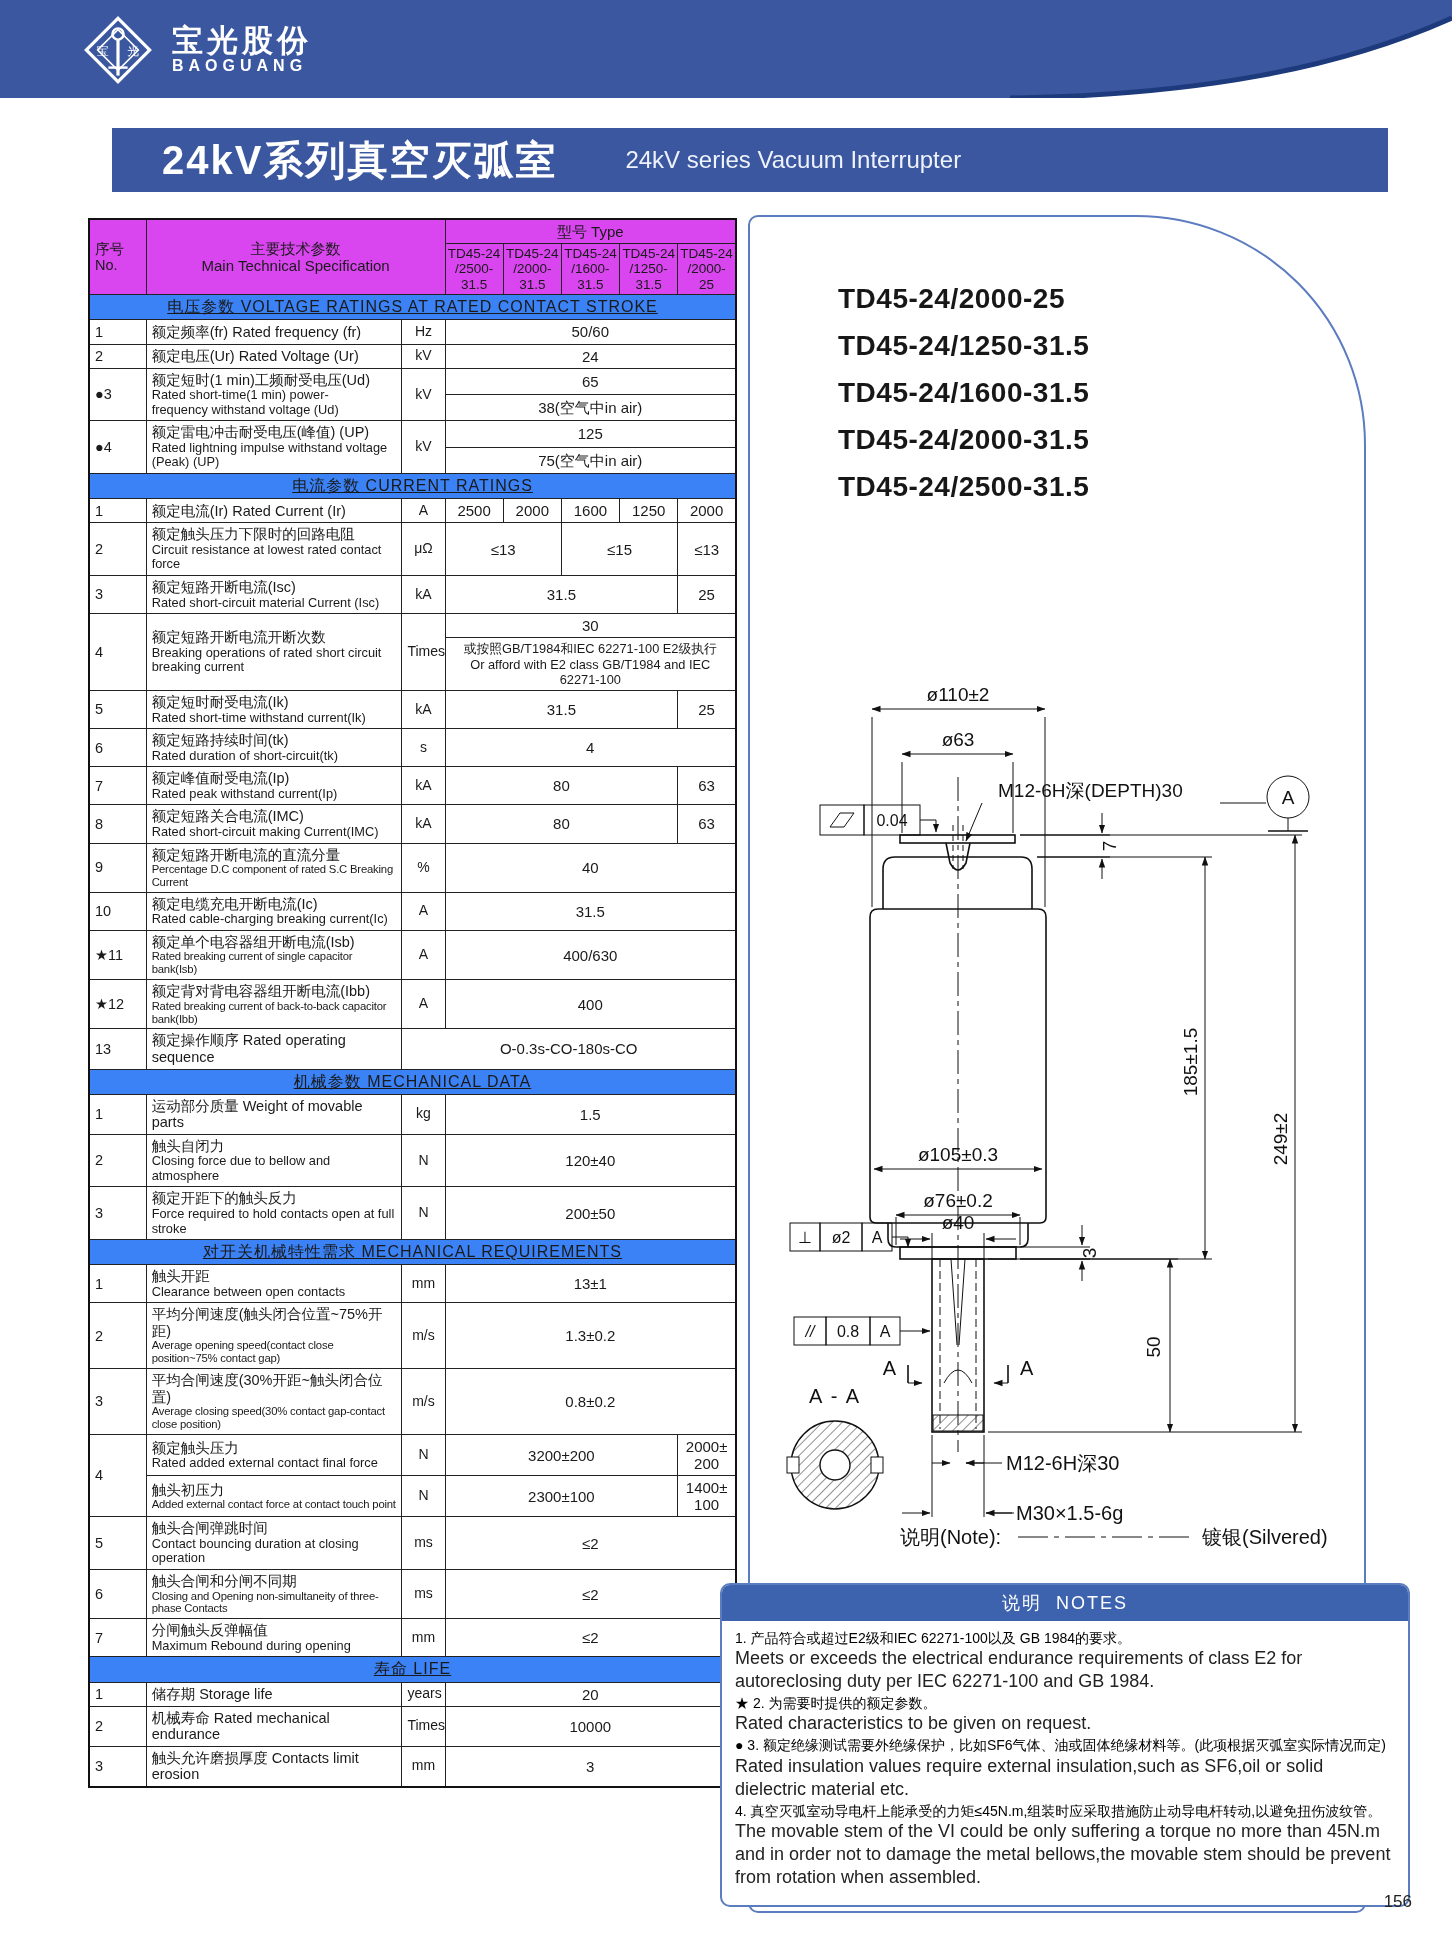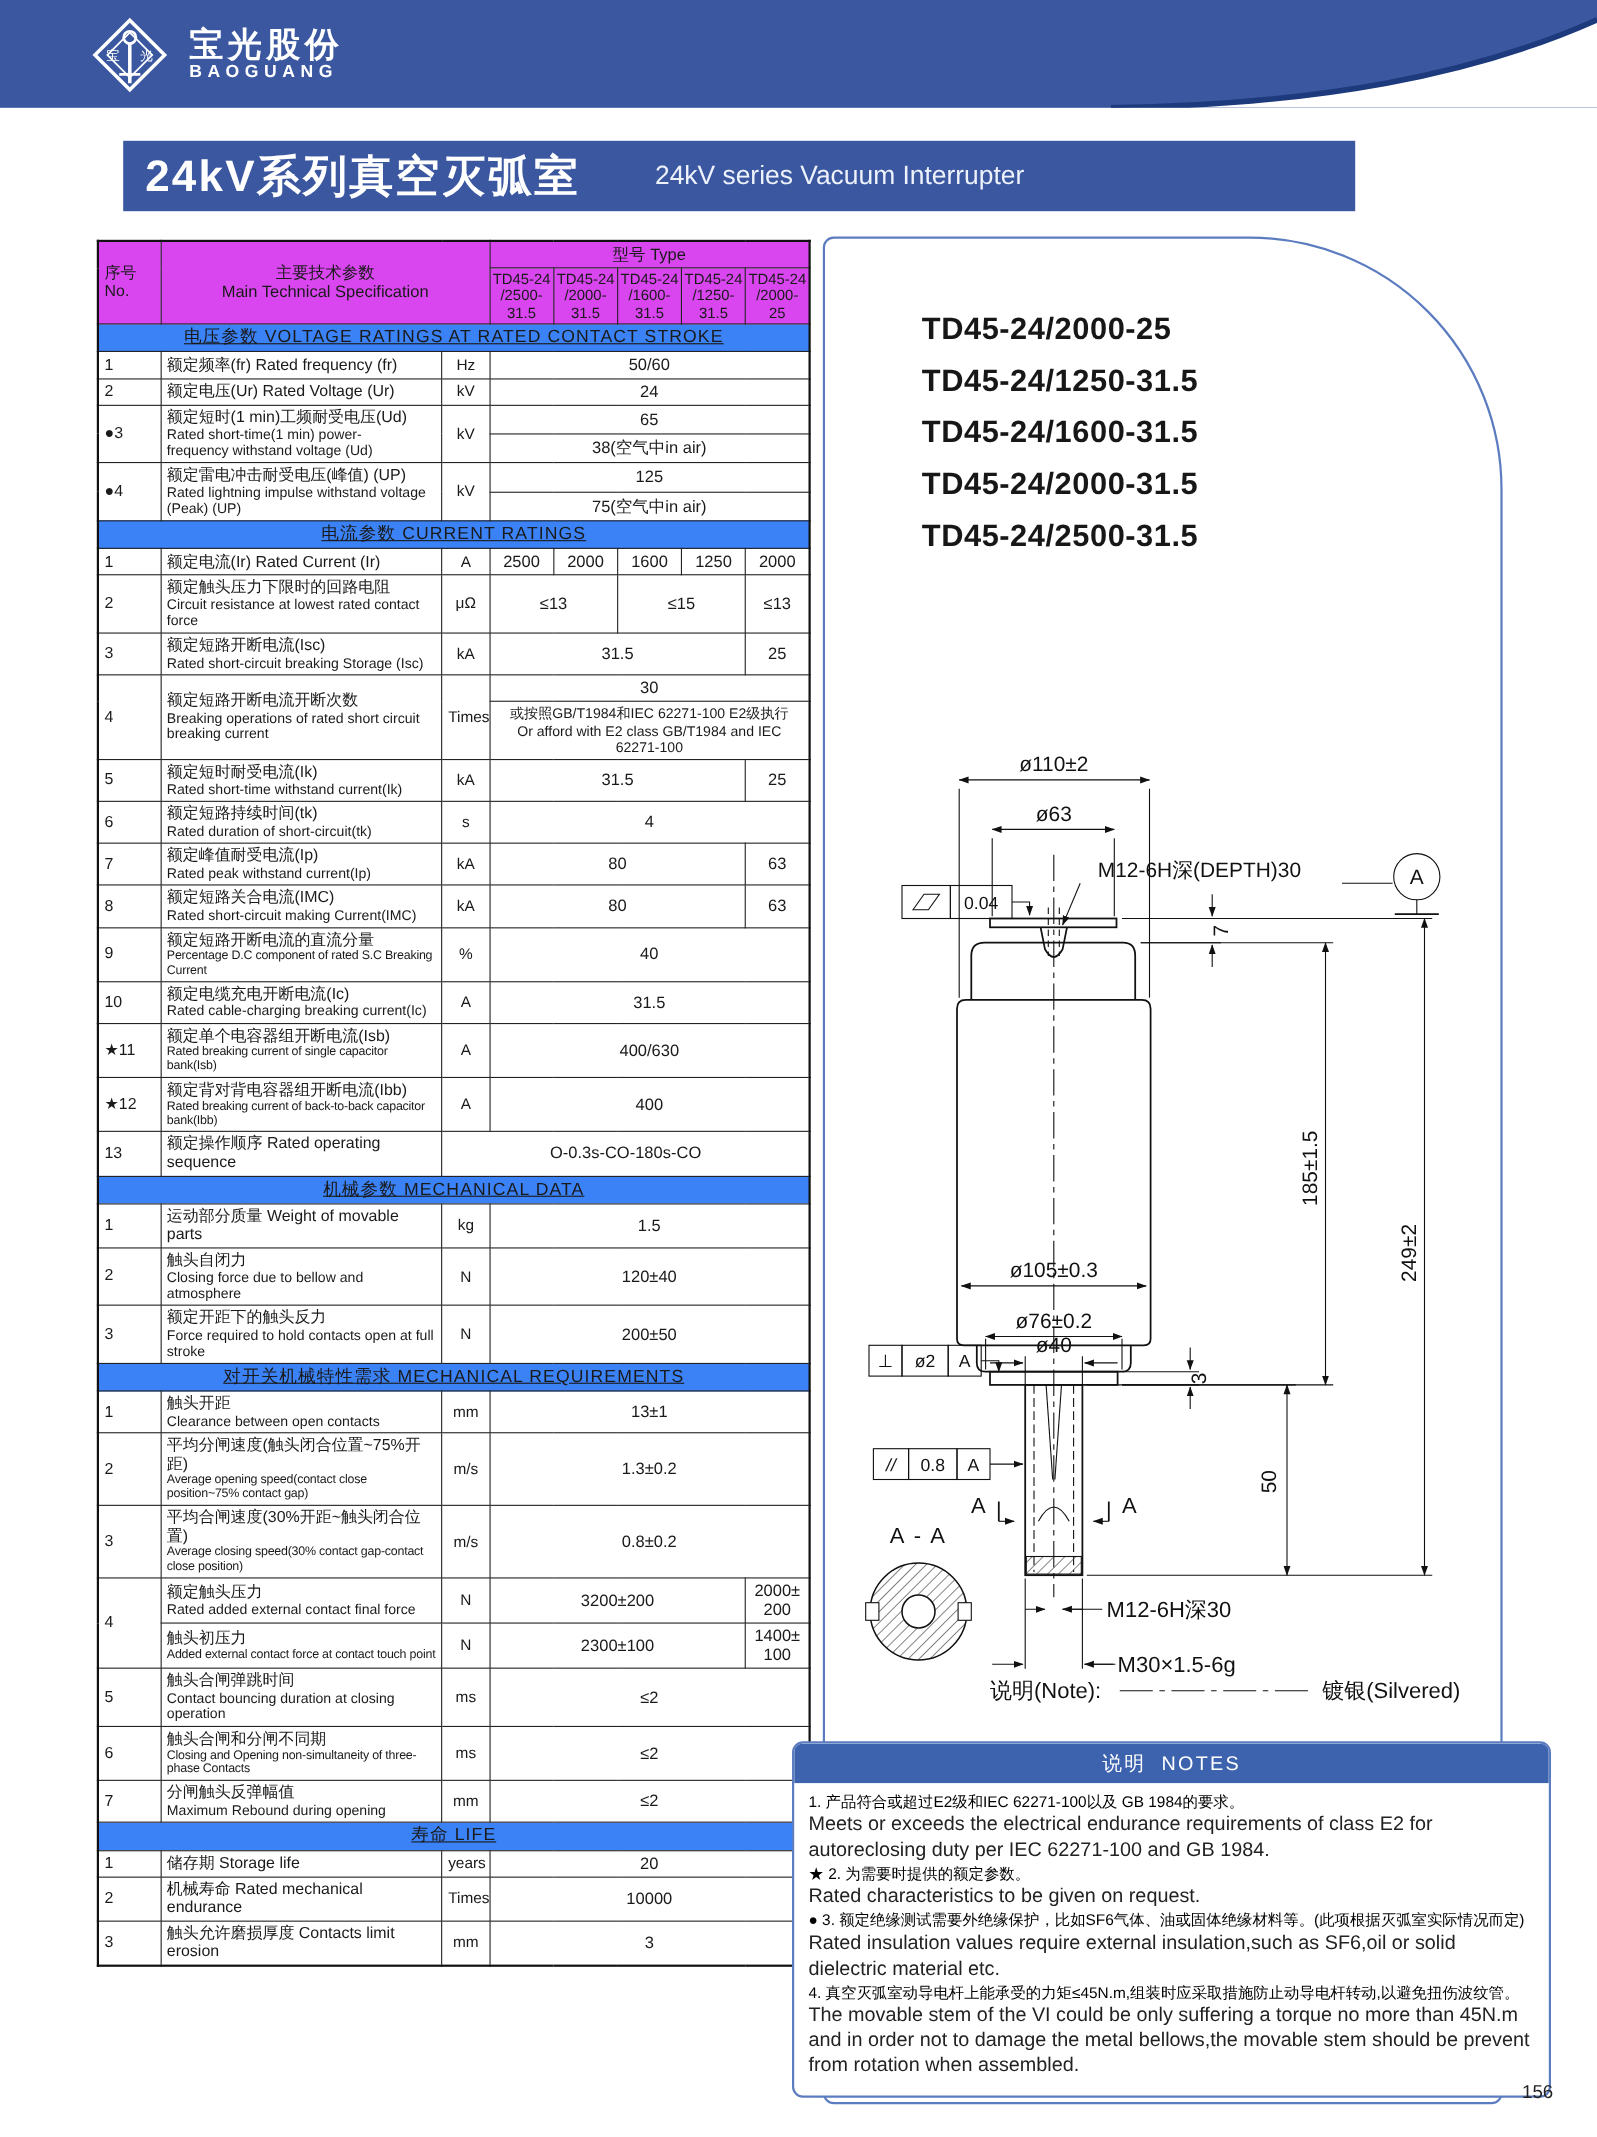--- a/index.html
+++ b/index.html
@@ -8,22 +8,22 @@
 
   
   .top-bar { position:absolute; left:0; top:0; width:1452px; height:98px; background:#3a57a0; }
   .swoosh { position:absolute; left:0; top:0; }
   .logo { position:absolute; left:78px; top:10px; display:flex; align-items:center; gap:14px; color:#fff; }
   .logo-mark { width:80px; height:80px; }
   .logo-cn { font-size:31px; font-weight:bold; letter-spacing:4px; line-height:1.05; }
   .logo-en { font-size:16px; letter-spacing:5px; font-weight:bold; }
 
   
-  .title-bar { position:absolute; left:112px; top:128px; width:1120px; height:64px; background:#3a57a0;
-               display:flex; align-items:center; padding-left:20px; gap:22px; }
+  .title-bar { position:absolute; left:112px; top:128px; width:1276px; height:64px; background:#3a57a0;
+               display:flex; align-items:center; padding-left:50px; gap:22px; }
   .title-cn { color:#fff; font-size:40px; font-weight:bold; letter-spacing:2px; }
   .title-en { color:#eef2fb; font-size:24px;margin-left:46px; }
 
   
   .table-wrap { position:absolute; left:88px; top:218px; width:650px; }
   table.spec { border-collapse:collapse; table-layout:fixed; width:649px; border:2px solid #111; }
   table.spec td { border:1px solid #222; color:#1a1a1a; vertical-align:middle; padding:3px 5px;
                   white-space:pre-line; line-height:1.14; }
   td.th { background:#d946ef; text-align:center; font-size:15px; }
   td.th.type { font-size:13.5px; padding:2px 1px; }
@@ -181,21 +181,21 @@
           <tr>
             <td class="no">2</td>
             <td class="spec-c"><div class="cn">额定触头压力下限时的回路电阻</div><div class="en">Circuit resistance at lowest rated contact force</div></td>
             <td class="unit">μΩ</td>
             <td colspan="2" class="val">≤13</td>
             <td colspan="2" class="val">≤15</td>
             <td class="val">≤13</td>
           </tr>
           <tr>
             <td class="no">3</td>
-            <td class="spec-c"><div class="cn">额定短路开断电流(Isc)</div><div class="en">Rated short-circuit breaking Storage (Isc)</div></td>
+            <td class="spec-c"><div class="cn">额定短路开断电流(Isc)</div><div class="en">Rated short-circuit material Current (Isc)</div></td>
             <td class="unit">kA</td>
             <td colspan="4" class="val">31.5</td>
             <td class="val">25</td>
           </tr>
           <tr>
             <td rowspan="2" class="no">4</td>
             <td rowspan="2" class="spec-c"><div class="cn">额定短路开断电流开断次数</div><div class="en">Breaking operations of rated short circuit
 breaking current</div></td>
             <td rowspan="2" class="unit">Times</td>
             <td colspan="5" class="val">30</td>

